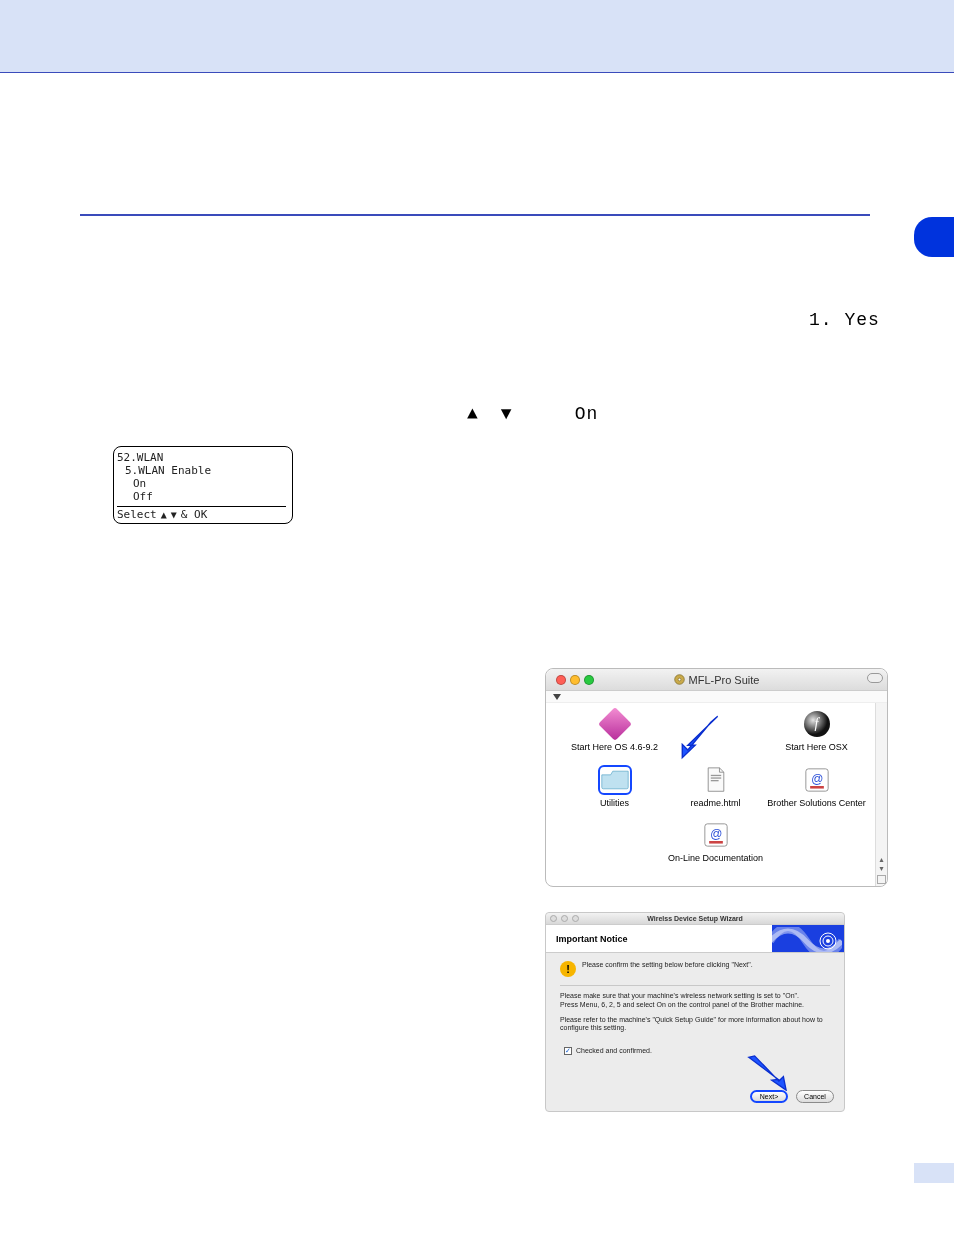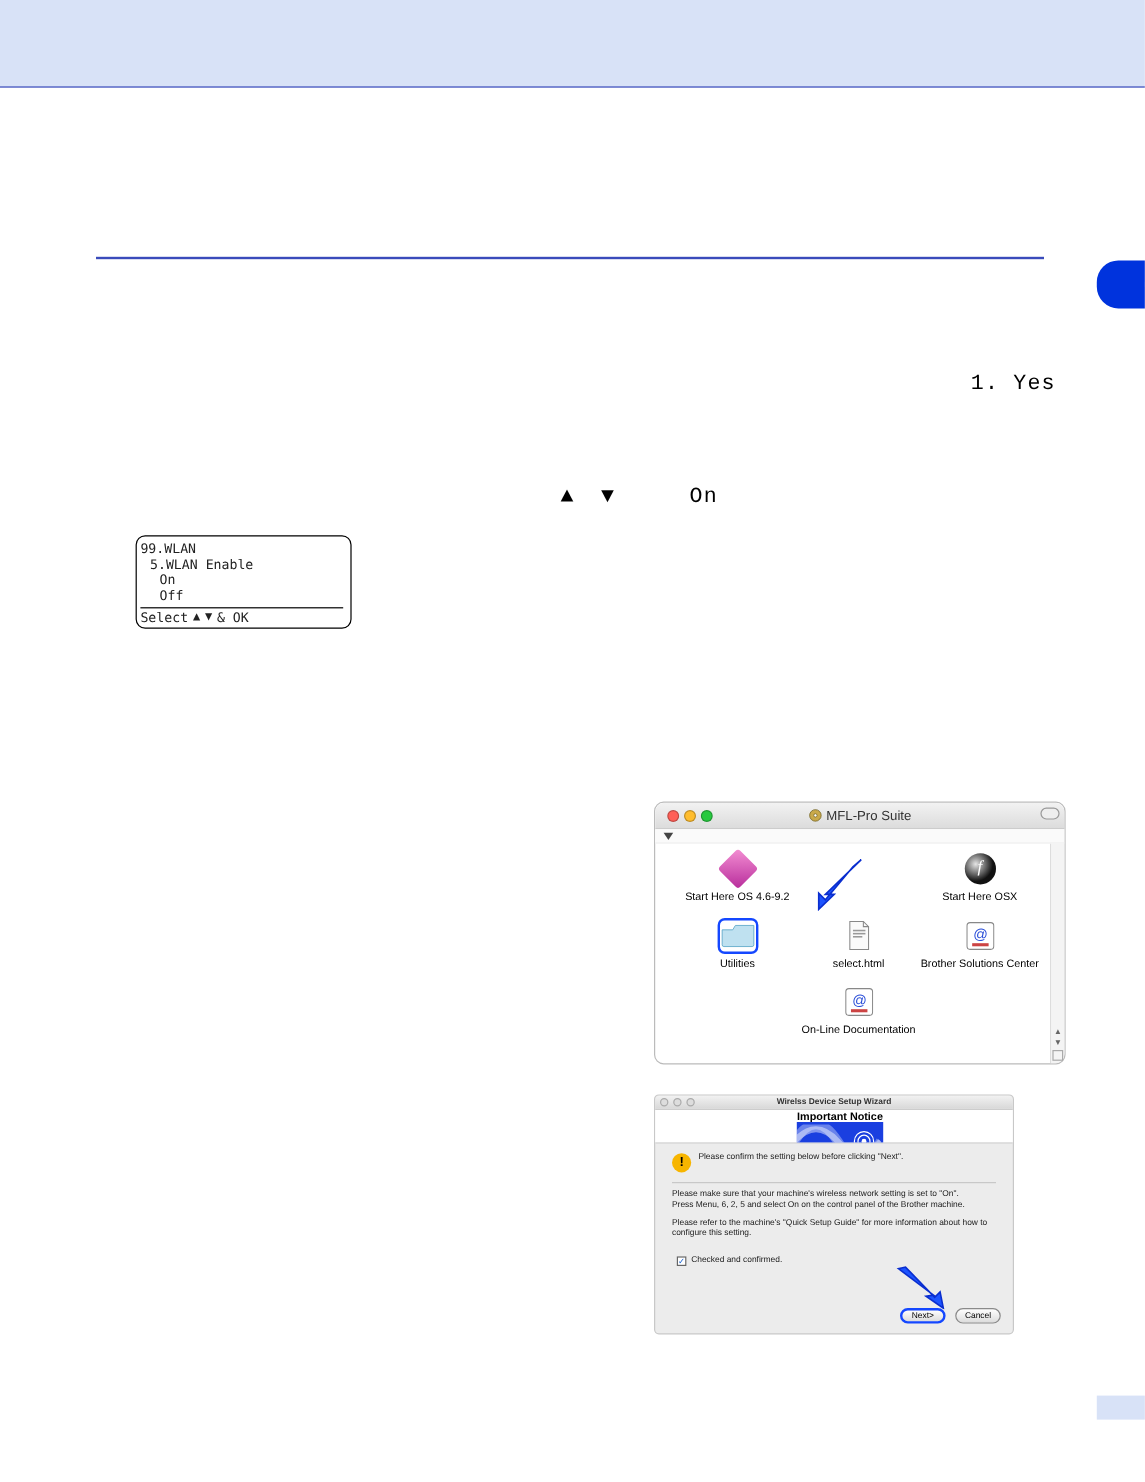--- a/index.html
+++ b/index.html
@@ -123,21 +123,21 @@
     font-size:8px; color:#333;
   }
   .wiz-titlebar { height:12px; background:linear-gradient(#f2f2f2,#d8d8d8);
     border-bottom:1px solid #ccc; border-top-left-radius:4px; border-top-right-radius:4px;
     display:flex; align-items:center; position:relative; }
   .wiz-titlebar .traffic { margin-left:4px; }
   .wiz-titlebar .dot { width:7px; height:7px; background:#ddd; border-color:#aaa; }
   .wiz-titlebar .wtitle { position:absolute; left:0; right:0; text-align:center; font-size:7px; font-weight:bold; color:#333; }
   .wiz-header {
     height:28px; background:#fff; border-bottom:1px solid #ccc;
-    display:flex; align-items:center; justify-content:space-between; padding-left:10px;flex-direction:column;
+    display:flex; align-items:center; justify-content:space-between; padding-left:10px;
   }
   .wiz-header .h-title { font-size:9px; font-weight:bold; color:#000; }
   .wave-art {
     height:100%; width:72px; background:#1a3fe0;
     border-top-right-radius:0; position:relative; overflow:hidden;
   }
   .wave-art svg { position:absolute; right:2px; top:2px; }
   .wiz-body { padding:8px 14px 0 14px; }
   .info-row { display:flex; gap:6px; align-items:flex-start; margin-bottom:8px; }
   .warn-badge { width:16px; height:16px; border-radius:50%; background:#f7b500;
@@ -176,21 +176,21 @@
 
 <div class="yes-label">1. Yes</div>
 
 <div class="arrows-row">
   <span>▲</span>
   <span>▼</span>
   <span class="gap-on">On</span>
 </div>
 
 <div class="lcd">
-  <div>99.WLAN</div>
+  <div>52.WLAN</div>
   <div class="lcd-indent1">5.WLAN Enable</div>
   <div class="lcd-indent2">On</div>
   <div class="lcd-indent2">Off</div>
   <div class="select-row">
     <span>Select</span>
     <span class="tri-up">▲</span>
     <span class="tri-dn">▼</span>
     <span>&amp; OK</span>
   </div>
 </div>
@@ -251,21 +251,21 @@
     <div class="file">
       <div class="icon-wrap">
         <svg class="doc-svg" viewBox="0 0 24 30">
           <path d="M3 1 h13 l5 5 v22 h-18 z" fill="#fafafa" stroke="#888"></path>
           <path d="M16 1 v5 h5" fill="none" stroke="#888"></path>
           <rect x="6" y="9" width="12" height="1.5" fill="#999"></rect>
           <rect x="6" y="12" width="12" height="1.5" fill="#999"></rect>
           <rect x="6" y="15" width="9" height="1.5" fill="#999"></rect>
         </svg>
       </div>
-      <div class="lbl">select.html</div>
+      <div class="lbl">readme.html</div>
     </div>
 
     <div class="file">
       <div class="icon-wrap">
         <svg class="at-svg" viewBox="0 0 28 28">
           <rect x="1" y="1" width="26" height="26" rx="3" fill="#fff" stroke="#888"></rect>
           <text x="14" y="17" text-anchor="middle" font-size="14" font-style="italic" fill="#2a4ed8">@</text>
           <rect x="6" y="21" width="16" height="3" fill="#c44"></rect>
         </svg>
       </div>

